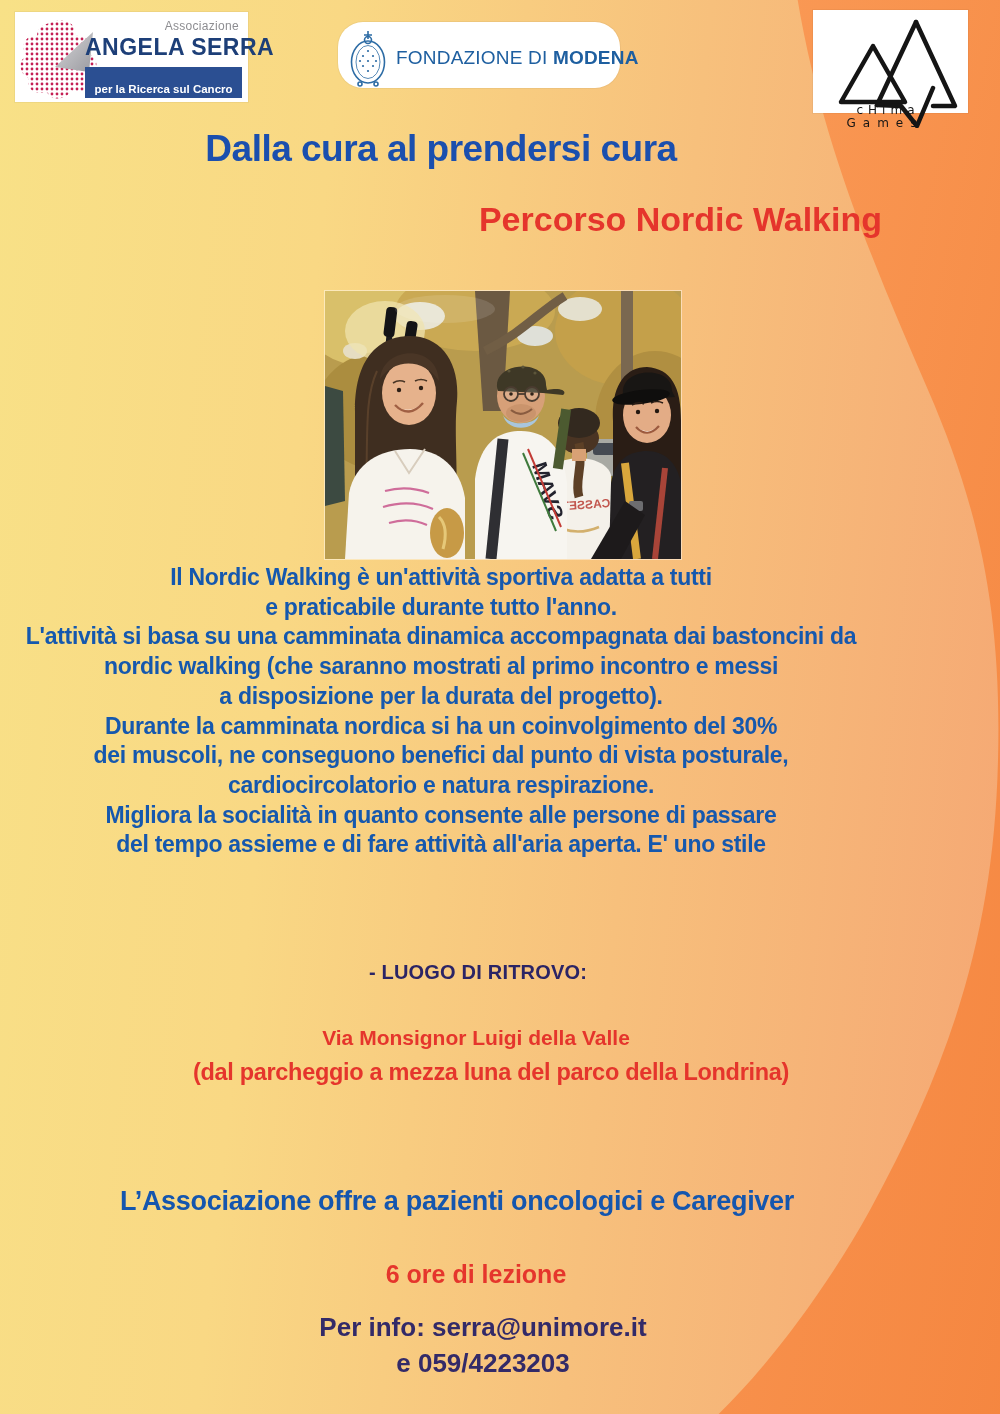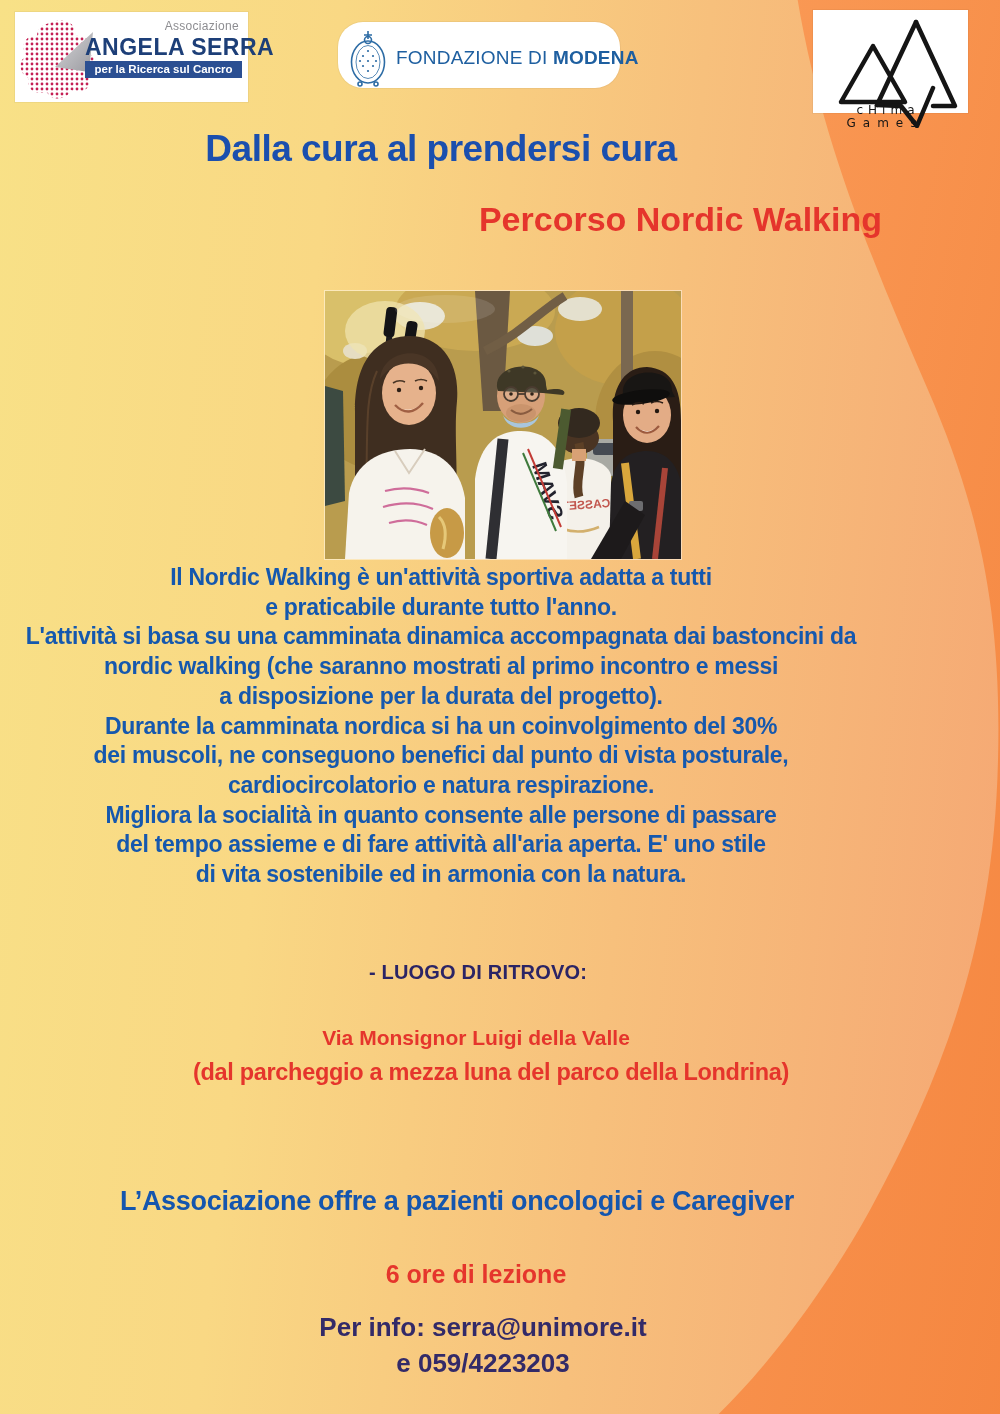--- a/index.html
+++ b/index.html
@@ -8,21 +8,21 @@
     font-family:"Liberation Sans","DejaVu Sans",sans-serif;
     background:linear-gradient(96deg,#f8e187 0%,#f9d884 30%,#f7c07c 62%,#f5a673 100%);
   }
   .bg-curve{position:absolute;inset:0;width:100%;height:100%;}
   .logo-box{position:absolute;background:#fff;box-shadow:0 0 0 1px rgba(0,0,0,0.04);}
   .logo-angela{left:15px;top:12px;width:233px;height:90px;}
   .angela-art{position:absolute;left:0;top:0;}
   .angela-text{position:absolute;left:70px;right:6px;top:7px;text-align:right;}
   .angela-assoc{font-size:12px;color:#8d8d91;letter-spacing:.3px;padding-right:3px;}
   .angela-name{font-size:23px;font-weight:bold;color:#1d3f78;letter-spacing:.5px;margin-top:1px;white-space:nowrap;}
-  .angela-bar{margin-top:0;background:#2b4f92;color:#fff;font-size:11.5px;font-weight:bold;text-align:center;padding:2px 4px 3px;}
+  .angela-bar{margin-top:6px;background:#2b4f92;color:#fff;font-size:11.5px;font-weight:bold;text-align:center;padding:16px 4px 3px;}
   .logo-fondazione{left:338px;top:22px;width:282px;height:66px;border-radius:25px;}
   .fond-emblem{position:absolute;left:10px;top:7px;}
   .fond-text{position:absolute;left:58px;top:0;height:71px;display:flex;align-items:center;
     font-size:19px;color:#1e5fa0;letter-spacing:.2px;white-space:nowrap;}
   .fond-text b{font-weight:800;}
   .logo-chima{left:813px;top:10px;width:155px;height:103px;}
   .txt{position:absolute;width:882px;text-align:center;font-weight:bold;}
   .title{top:128px;font-size:37px;color:#1b4fae;letter-spacing:-.5px;}
   .subtitle{top:200px;font-size:34px;color:#e5352c;text-align:right;}
   .photo-frame{position:absolute;left:325px;top:291px;width:356px;height:268px;
@@ -225,21 +225,20 @@
     <div>Il Nordic Walking è un'attività sportiva adatta a tutti</div>
     <div>e praticabile durante tutto l'anno.</div>
     <div>L'attività si basa su una camminata dinamica accompagnata dai bastoncini da</div>
     <div>nordic walking (che saranno mostrati al primo incontro e messi</div>
     <div>a disposizione per la durata del progetto).</div>
     <div>Durante la camminata nordica si ha un coinvolgimento del 30%</div>
     <div>dei muscoli, ne conseguono benefici dal punto di vista posturale,</div>
     <div>cardiocircolatorio e natura respirazione.</div>
     <div>Migliora la socialità in quanto consente alle persone di passare</div>
     <div>del tempo assieme e di fare attività all'aria aperta. E' uno stile</div>
-    <div>di vita sostenibile ed in armonia con la natura.</div>
   </div>
 
   <div class="txt meet-head">- LUOGO DI RITROVO:</div>
   <div class="txt meet-addr">Via Monsignor Luigi della Valle</div>
   <div class="txt meet-note">(dal parcheggio a mezza luna del parco della Londrina)</div>
 
   <div class="txt offer">L’Associazione offre a pazienti oncologici e Caregiver</div>
   <div class="txt hours">6 ore di lezione</div>
 
   <div class="txt contact1">Per info: serra@unimore.it</div>

